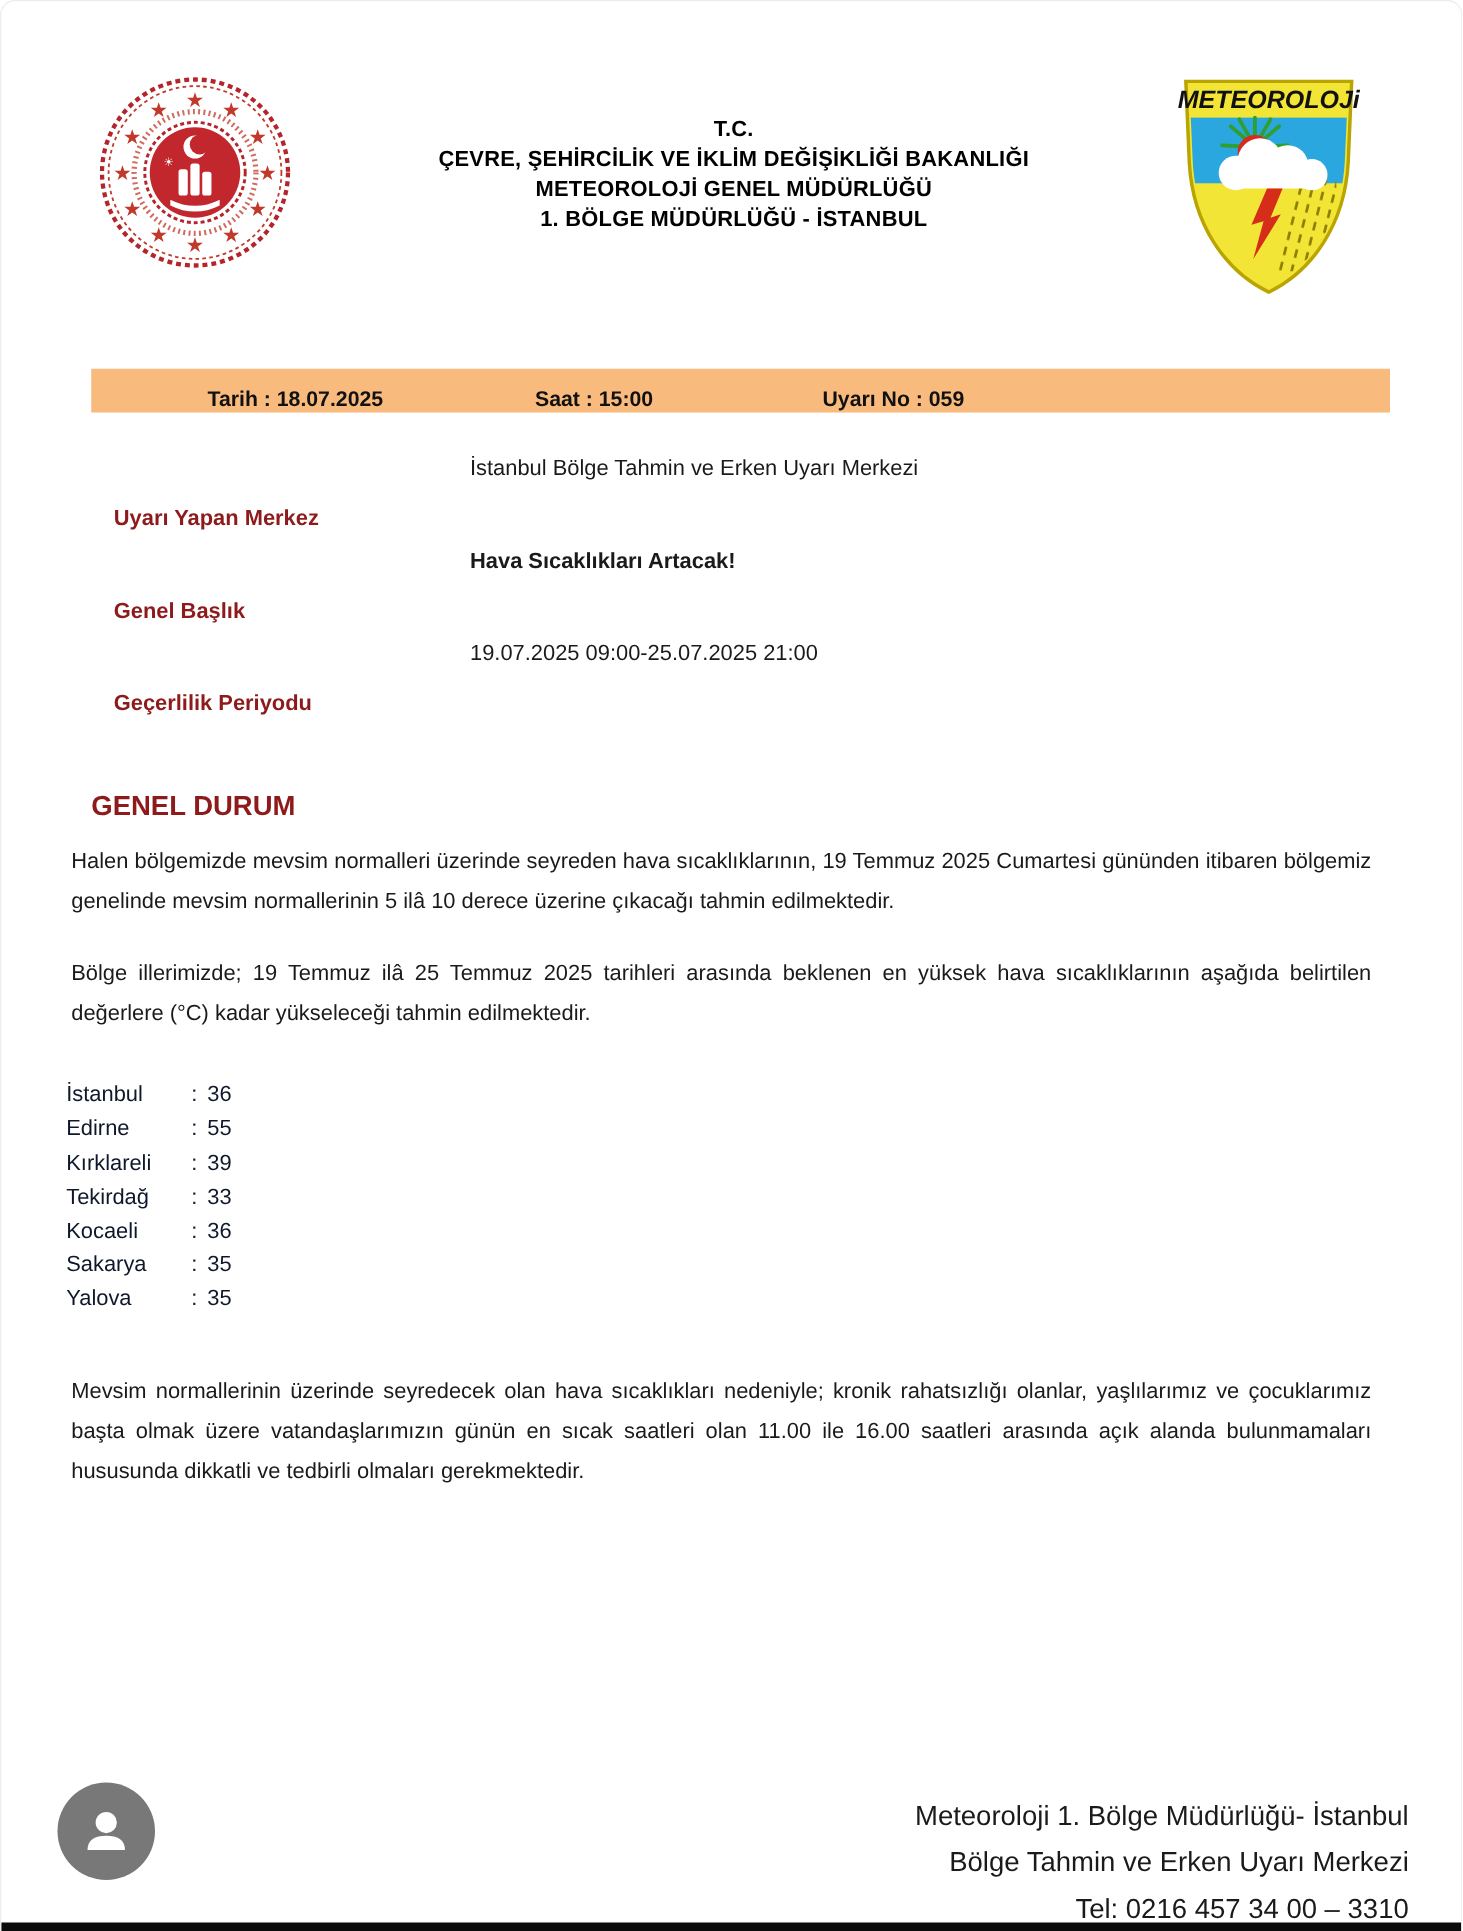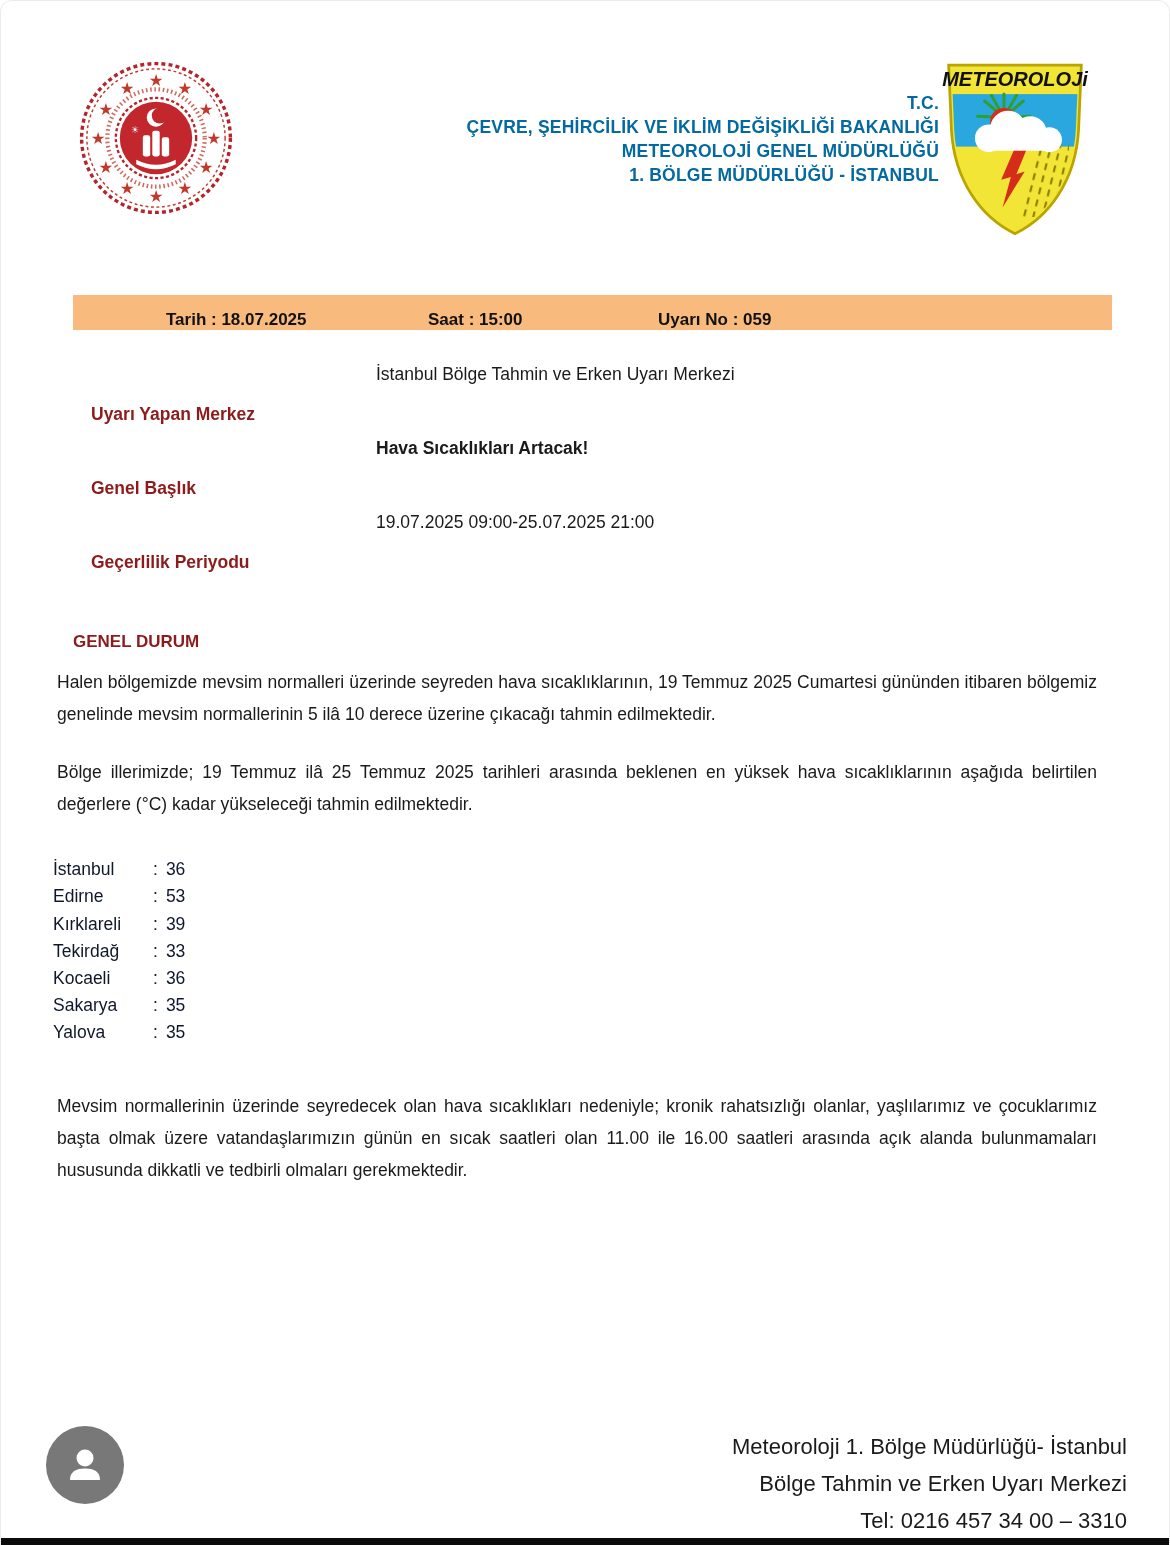--- a/index.html
+++ b/index.html
@@ -15,22 +15,22 @@
     border-radius:12px 12px 0 0;
     overflow:hidden;
   }
   
   .header {
     display:flex; align-items:flex-start;
     padding:56px 78px 0 76px;
   }
   .emblem { width:158px; height:162px; flex:0 0 auto; }
   .header-center {
-    flex:1 1 auto; text-align:right; padding-top:34px;
-    color:#0369a1; font-weight:bold; font-size:17.5px; line-height:1.38;
+    flex:1 1 auto; text-align:center; padding-top:34px;
+    color:#000000; font-weight:bold; font-size:17.5px; line-height:1.38;
     letter-spacing:0.2px;
   }
   .shield { width:152px; height:186px; flex:0 0 auto; margin-top:-2px; }
   
   .info-bar {
     margin:54px 57px 0 72px;
     height:35px;
     background:#F8BB7D;
     display:flex; align-items:flex-end;
     font-weight:bold; font-size:17px; color:#111111;
@@ -43,21 +43,21 @@
   .field-row { display:flex; margin-bottom:11px; line-height:1.3; }
   .field-label {
     width:285px; flex:0 0 auto;
     color:#8E1B1B; font-weight:bold; font-size:17.5px;margin-top:40px;
   }
   .field-value { font-size:17.5px; color:#1A1A1A; }
   .field-value.value-bold { font-weight:bold; }
   
   .section-title {
     margin:59px 72px 0 72px;
-    color:#8E1B1B; font-weight:bold; font-size:17px;
+    color:#8E1B1B; font-weight:bold; font-size:22px;
   }
   .para {
     margin:14px 72px 0 56px;
     font-size:17.5px; color:#1A1A1A;
     text-align:justify; line-height:1.83;
   }
   .para + .para { margin-top:26px; }
   .city-list { margin:36px 72px 0 52px; font-size:17.5px; color:#0f172a; }
   .city-row { display:flex; line-height:1.55; }
   .city-name { width:100px; flex:0 0 auto; }
@@ -192,21 +192,21 @@
 
   <div class="city-list">
     <div class="city-row">
       <span class="city-name">İstanbul</span>
       <span class="city-colon">:</span>
       <span class="city-temp">36</span>
     </div>
     <div class="city-row">
       <span class="city-name">Edirne</span>
       <span class="city-colon">:</span>
-      <span class="city-temp">53</span>
+      <span class="city-temp">55</span>
     </div>
     <div class="city-row">
       <span class="city-name">Kırklareli</span>
       <span class="city-colon">:</span>
       <span class="city-temp">39</span>
     </div>
     <div class="city-row">
       <span class="city-name">Tekirdağ</span>
       <span class="city-colon">:</span>
       <span class="city-temp">33</span>

